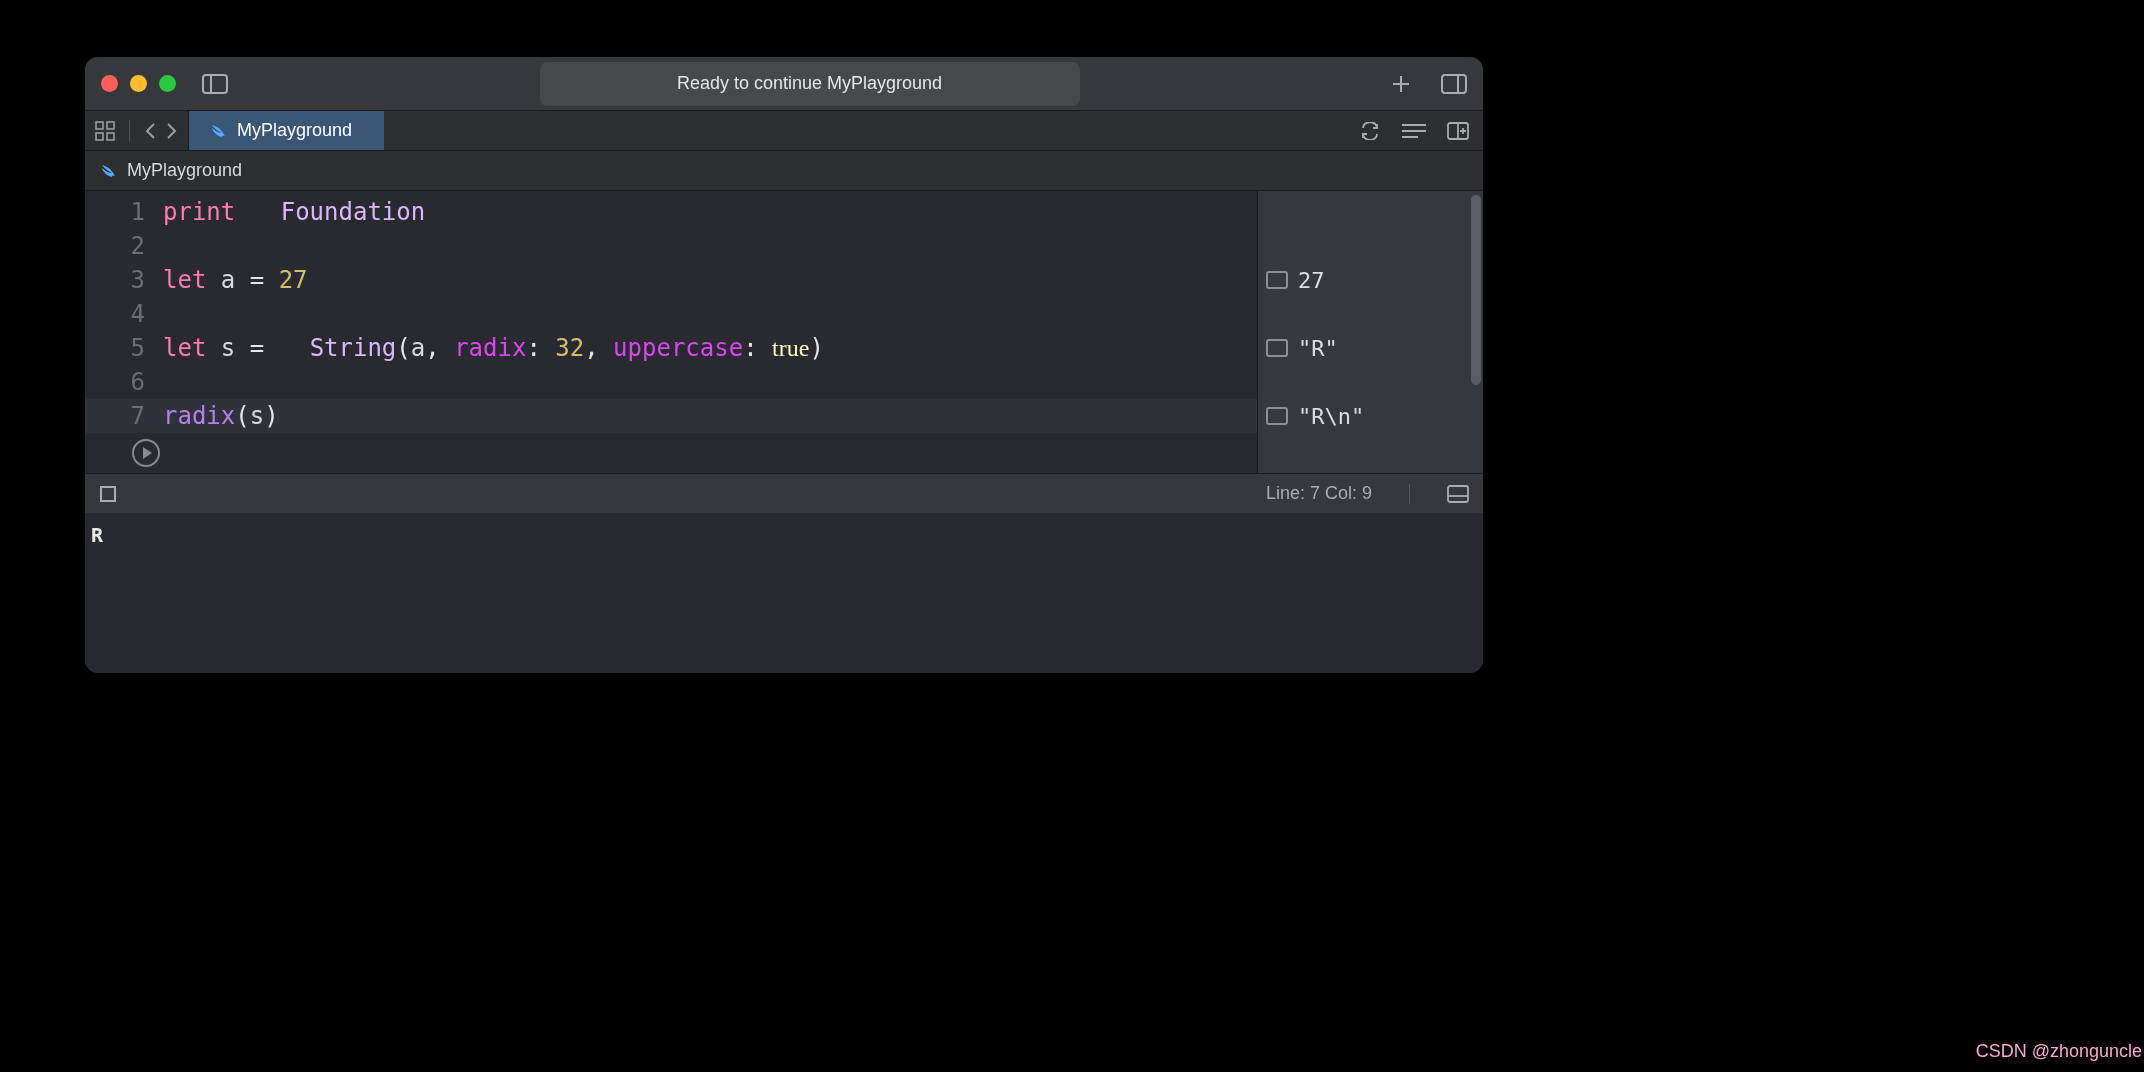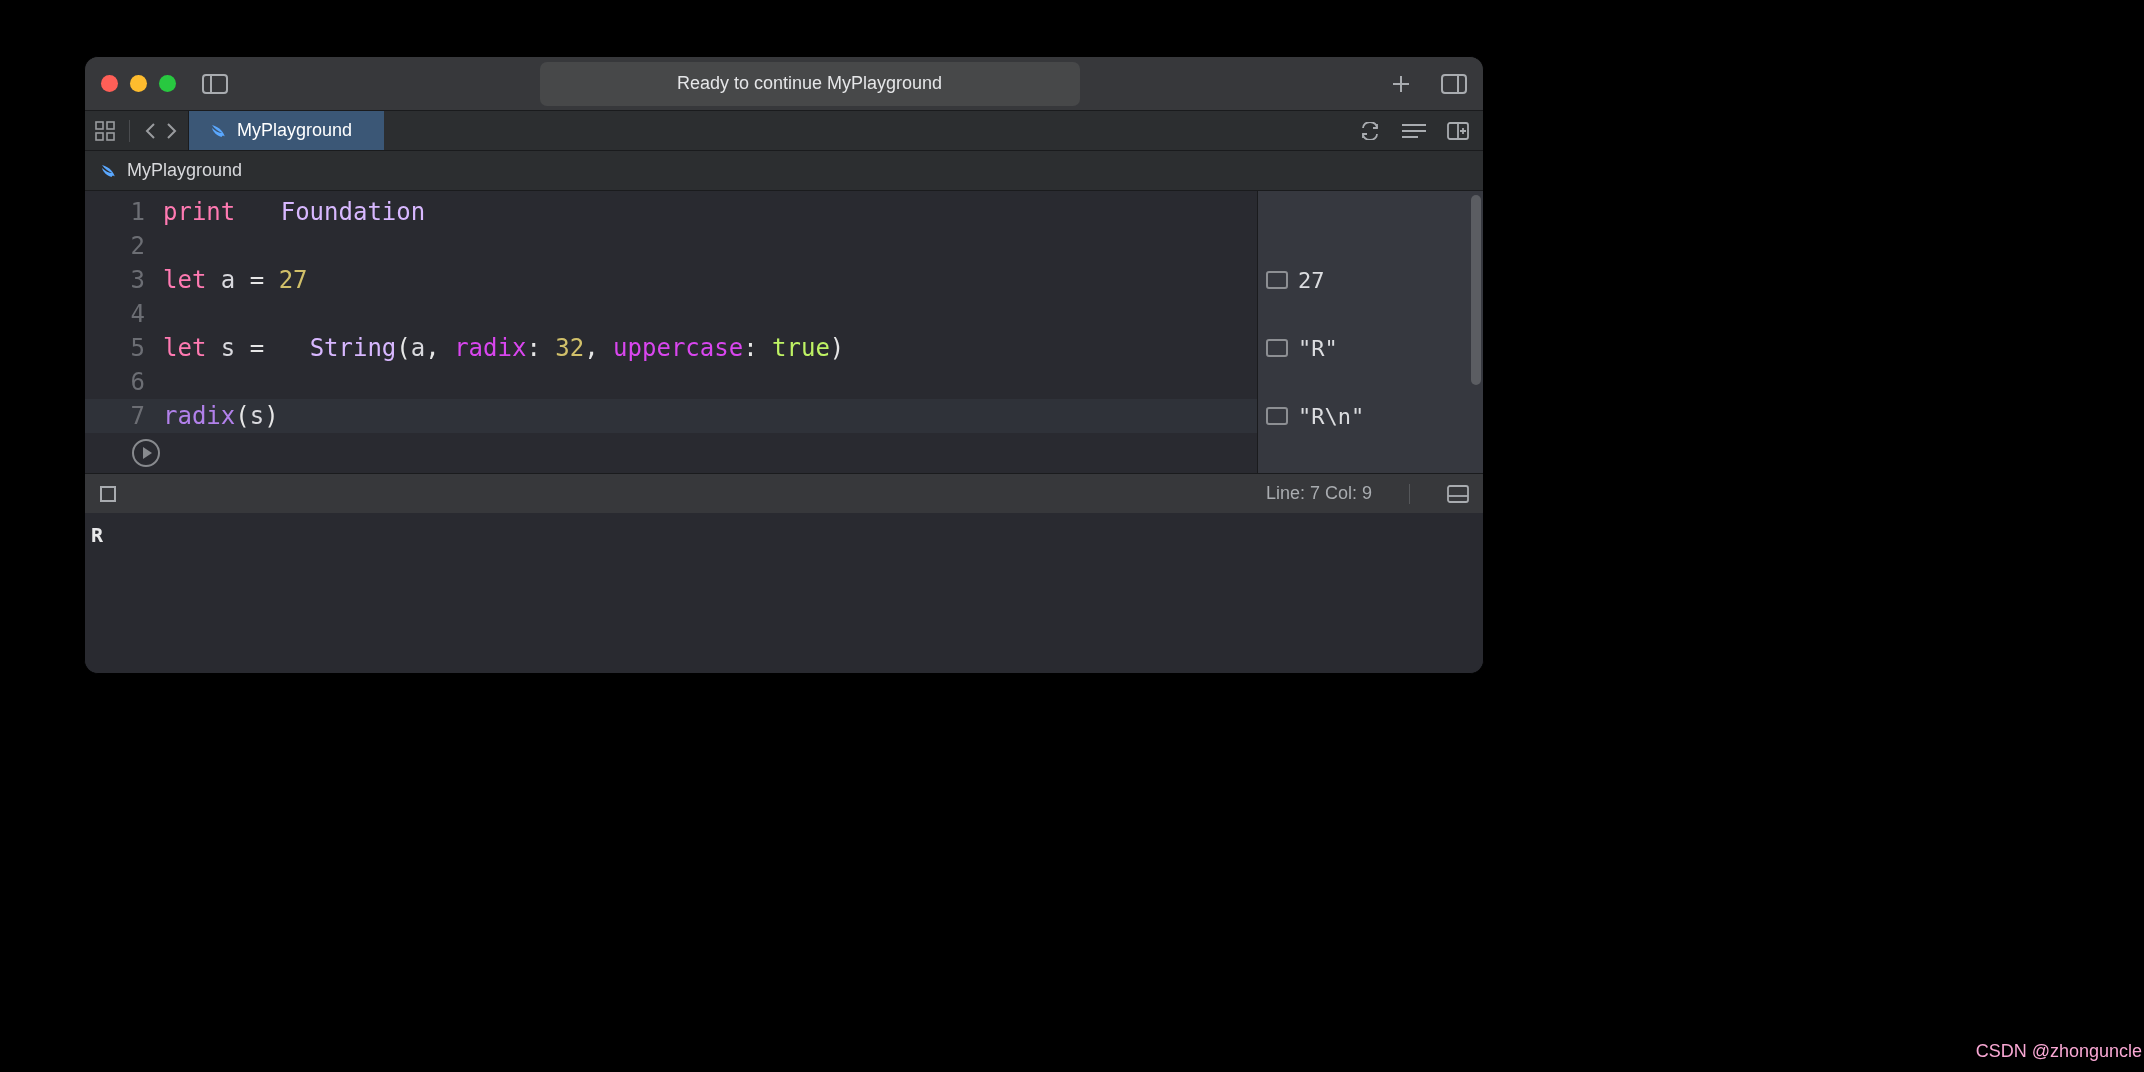--- a/index.html
+++ b/index.html
@@ -117,21 +117,21 @@
   padding-right: 18px;
   color: #6c6e74;
   flex-shrink: 0;
   user-select: none;
 }
 .code { white-space: pre; color: #e6e6e6; }
 .tok-kw { color: #ff7ab2; font-weight: 500; }
 .tok-id { color: #d9d9de; }
 .tok-type { color: #d8b8ff; margin-left: 31px; }
 .tok-num { color: #d1c06a; }
-.tok-bool { color: #bef264; }
+.tok-bool { color: #fef9c3; font-family: Liberation Serif, serif; }
 .tok-fn { color: #b281eb; }
 .tok-pun { color: #e6e6e6; }
 .tok-arg { color: #d946ef; }
 .play-btn {
   position: absolute;
   left: 47px;
   bottom: 6px;
   width: 28px; height: 28px;
   border: 2px solid #888a8e;
   border-radius: 50%;

